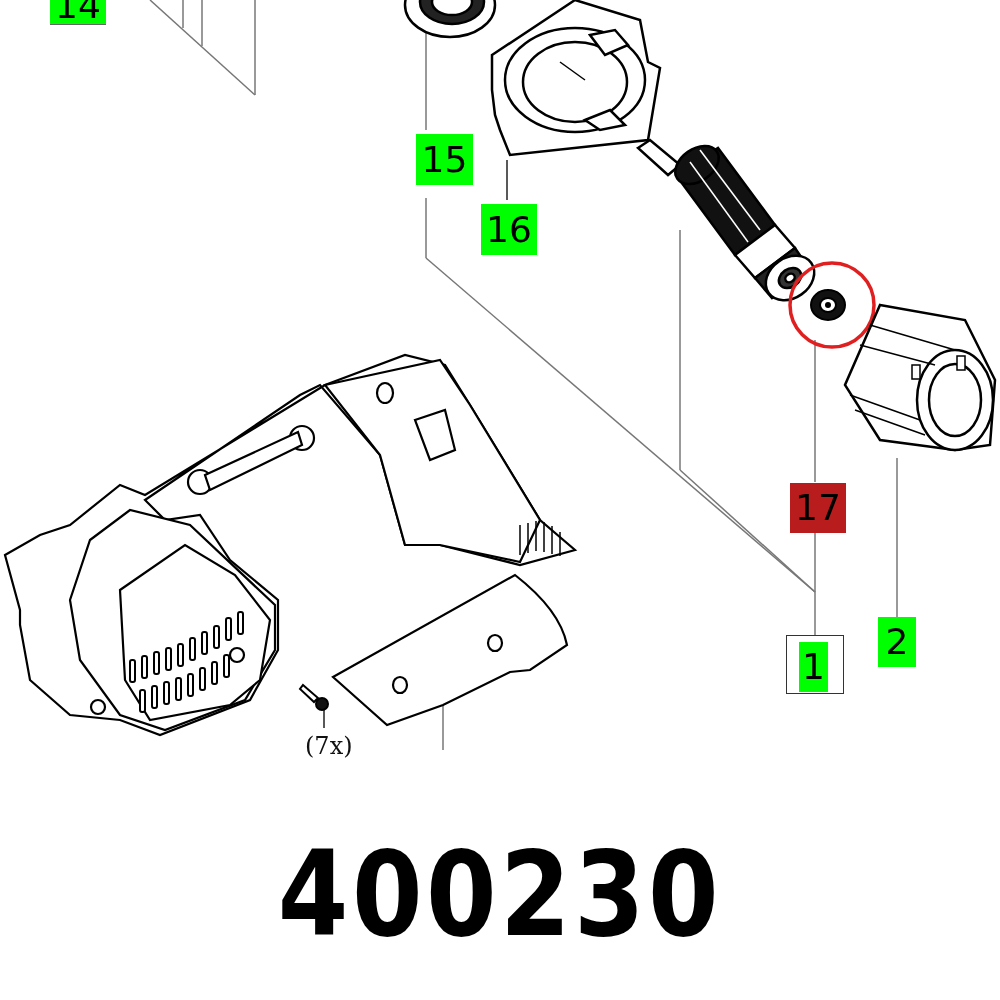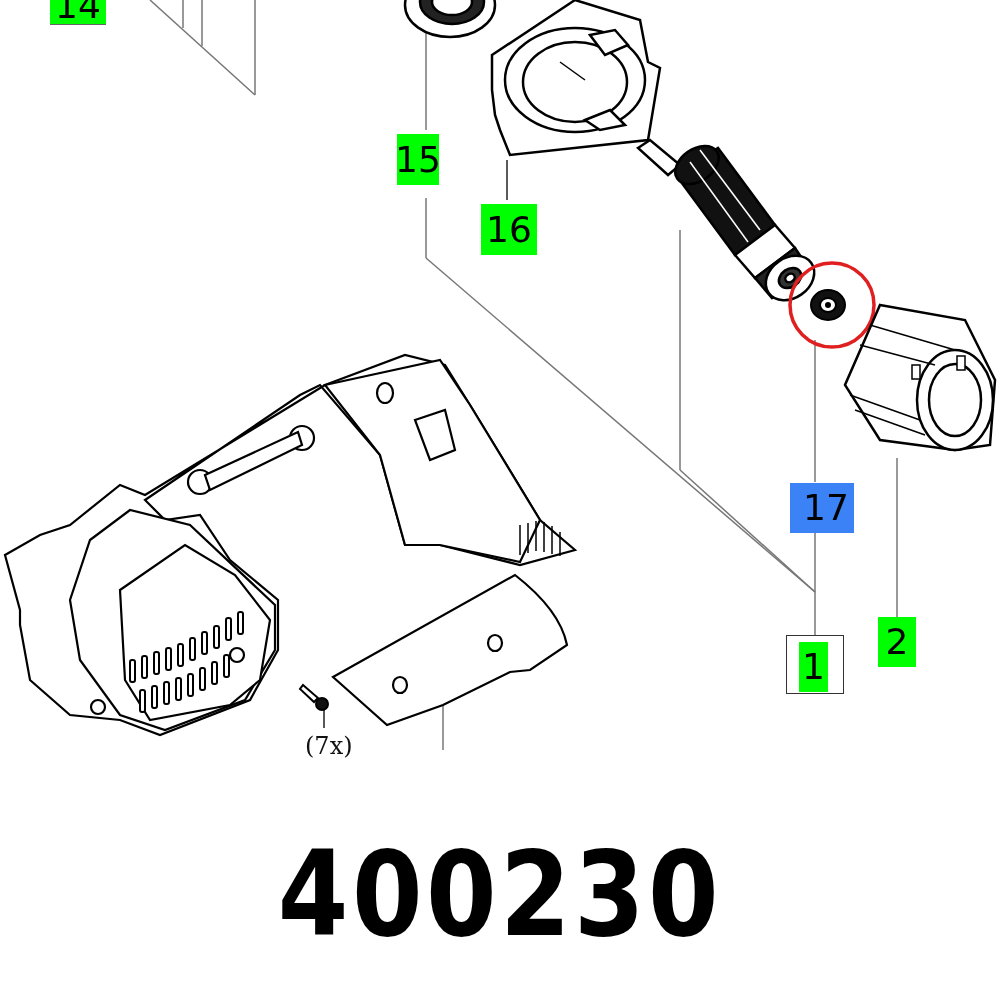--- a/index.html
+++ b/index.html
@@ -1,20 +1,20 @@
 <!DOCTYPE html>
 <html><head>
 <meta charset="utf-8">
 <style>
   html, body { margin: 0; padding: 0; background: #ffffff; }
   body { width: 1000px; height: 1000px; position: relative; overflow: hidden; font-family: "DejaVu Sans", sans-serif; }
   #diagram { position: absolute; left: 0; top: 0; width: 1000px; height: 1000px; }
   .callout { position: absolute; display: flex; align-items: center; justify-content: center; color: #000; font-family: "DejaVu Sans", sans-serif; font-size: 36px; line-height: 1; }
   .callout.green { background: #00ff00; }
-  .callout.red { background: #3b82f6; padding-left: 8px; }
+  .callout.red { background: #b91c1c; }
   .boxed { position: absolute; border: 1.5px solid #333; background: #fff; }
   .part-number { position: absolute; left: 0; width: 1000px; top: 825px; text-align: center; font-family: "DejaVu Sans", sans-serif; font-size: 118px; font-weight: bold; letter-spacing: 4px; color: #000; transform: scaleX(0.86); transform-origin: 500px 0; }
   .qty { position: absolute; font-family: "DejaVu Serif", serif; font-size: 24px; color: #111; }
 </style>
 </head>
 <body>
 
 <svg id="diagram" viewBox="0 0 1000 1000" xmlns="http://www.w3.org/2000/svg">
 
   <g stroke="#777" stroke-width="1.5" fill="none">
@@ -133,21 +133,21 @@
   <g stroke="#000" stroke-width="2">
     <path d="M303 685 L318 698 L314 702 L300 689 Z" fill="#fff"></path>
     <circle cx="322" cy="704" r="6" fill="#111"></circle>
   </g>
 </svg>
 
 <div class="callout green" style="left:50px; top:-12px; width:56px; height:36px; border-bottom:1px solid #666;">
     <span>14</span>
   </div>
 
-<div class="callout green" style="left:397px; top:134px; width:42px; height:51px;">
+<div class="callout green" style="left:416px; top:134px; width:57px; height:51px;">
     <span>15</span>
   </div>
 
 <div class="callout green" style="left:481px; top:204px; width:56px; height:51px;text-align:center;">
     <span>16</span>
   </div>
 
 <div class="callout red" style="left:790px; top:483px; width:56px; height:50px;">
     <span>17</span>
   </div>

